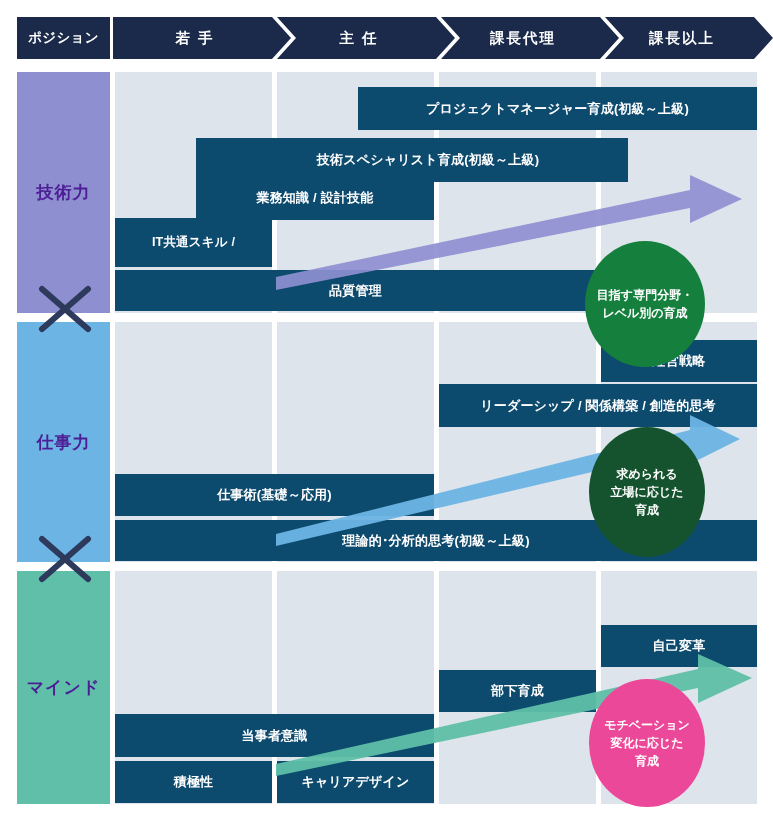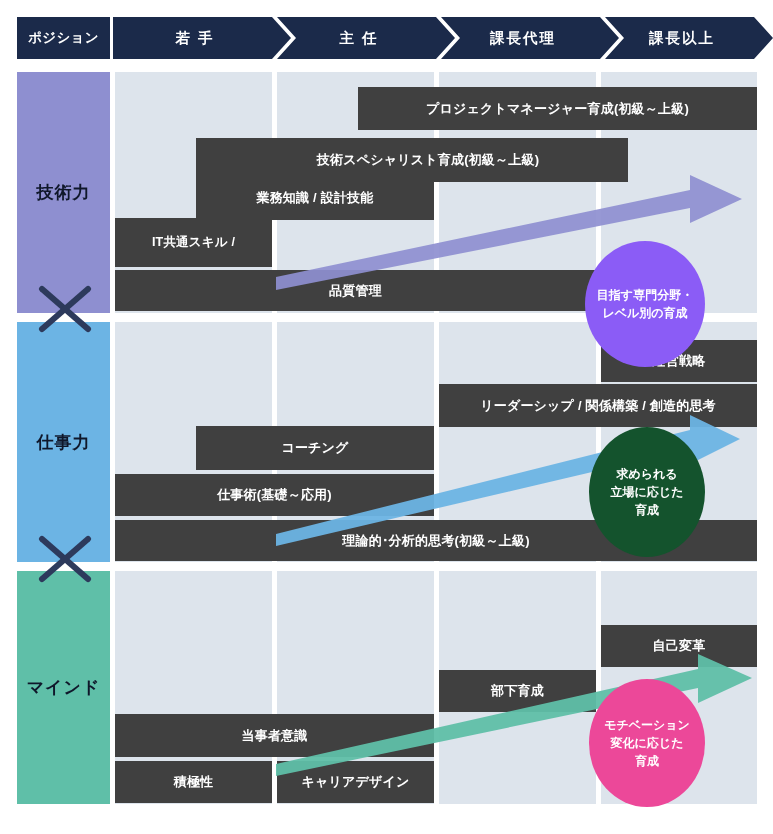--- a/index.html
+++ b/index.html
@@ -32,28 +32,28 @@
   .chev.mid{
     clip-path:polygon(0 0, calc(100% - 19px) 0, 100% 50%, calc(100% - 19px) 100%, 0 100%, 19px 50%);
   }
   .chev .lbl{transform:translateX(-7px);}
 
   
   .row{position:absolute;left:0;}
   .rowlabel{
     position:absolute;left:17px;width:93px;
     display:flex;align-items:center;justify-content:center;
-    color:#0f172a;font-size:17px;font-weight:bold;letter-spacing:1px;
+    color:#4c1d95;font-size:17px;font-weight:bold;letter-spacing:1px;
   }
   .cellgrid{position:absolute;top:0;height:100%;}
   .cell{position:absolute;top:0;height:100%;background:#dde4ec;}
 
   
   .bar{
-    position:absolute;background:#404040;color:#ffffff;
+    position:absolute;background:#0c4a6e;color:#ffffff;
     display:flex;align-items:center;justify-content:center;
     font-size:13px;font-weight:bold;line-height:1.35;
     text-align:center;letter-spacing:.2px;z-index:4;
   }
   .bar.two{font-size:12.5px;}
 
   
   .ellipse{
     position:absolute;border-radius:50%;
     display:flex;align-items:center;justify-content:center;
@@ -103,21 +103,21 @@
     </svg>
 
     <div class="bar" style="left:358px;width:399px;top:15px;height:43px;">プロジェクトマネージャー育成(初級～上級)</div>
     <div class="bar" style="left:196px;width:400px;top:66px;height:44px;padding-left:32px;">技術スペシャリスト育成(初級～上級)</div>
     <div class="bar" style="left:196px;width:238px;top:104px;height:44px;">業務知識 / 設計技能</div>
     <div class="bar two" style="left:115px;width:157px;top:146px;height:49px;">
         <span style="display: block;">IT共通スキル /</span>
       </div>
     <div class="bar" style="left:115px;width:481px;top:198px;height:41px;">品質管理</div>
 
-    <div class="ellipse" style="left:585px;width:120px;height:126px;top:169px;background:#8b5cf6;">
+    <div class="ellipse" style="left:585px;width:120px;height:126px;top:169px;background:#15803d;">
         <div>
           <span style="display: block;">目指す専門分野・</span>
           <span style="display: block;">レベル別の育成</span>
         </div>
       </div>
   </div>
 
   <div class="row" id="row-work" style="top:322px;height:240px;width:773px;">
 
     <div class="rowlabel" style="top:0;height:240px;background:#6cb4e4;">仕事力</div>
@@ -128,21 +128,20 @@
       <div class="cell" style="left:439px;width:157px;"></div>
       <div class="cell" style="left:601px;width:156px;"></div>
     </div>
 
     <svg class="arrowlayer" viewBox="0 0 773 240" preserveAspectRatio="none">
       <polygon points="276,212 690,108 690,93 740,117 690,142 690,127 276,224" fill="#6cb4e4" opacity="0.95"></polygon>
     </svg>
 
     <div class="bar" style="left:601px;width:156px;top:18px;height:42px;">経営戦略</div>
     <div class="bar" style="left:439px;width:318px;top:62px;height:43px;">リーダーシップ / 関係構築 / 創造的思考</div>
-    <div class="bar" style="left:196px;width:238px;top:104px;height:44px;">コーチング</div>
     <div class="bar" style="left:115px;width:319px;top:152px;height:42px;">仕事術(基礎～応用)</div>
     <div class="bar" style="left:115px;width:642px;top:198px;height:41px;">理論的･分析的思考(初級～上級)</div>
 
     <div class="ellipse" style="left:589px;width:116px;height:130px;top:105px;background:#14532d;">
         <div>
           <span style="display: block;">求められる</span>
           <span style="display: block;">立場に応じた</span>
           <span style="display: block;">育成</span>
         </div>
       </div>

